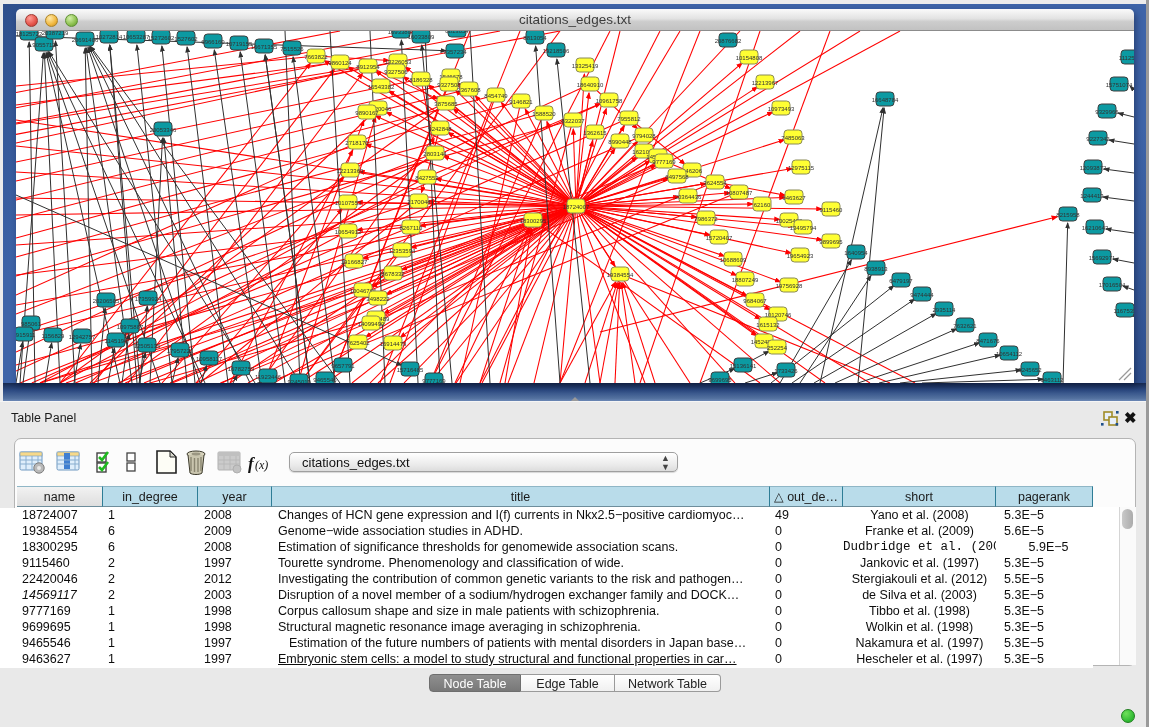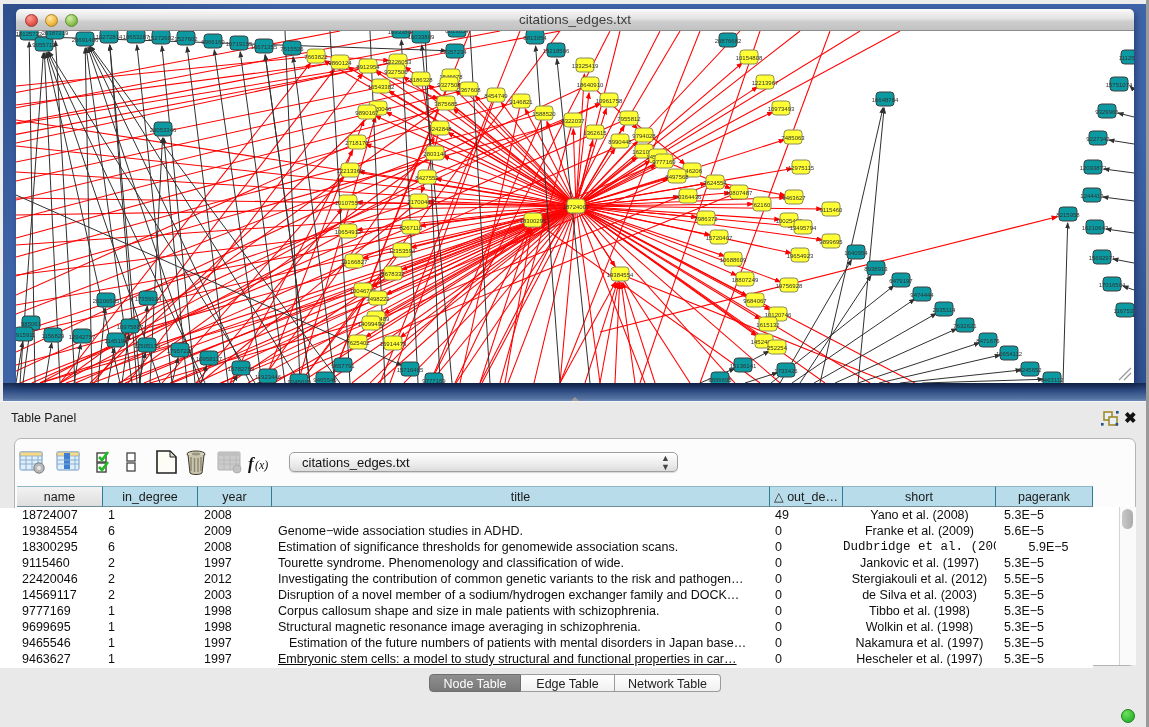--- a/index.html
+++ b/index.html
@@ -692,20 +692,21 @@
 <div class="hcell" style="left:103px;width:95px;">in_degree</div>
 <div class="hcell" style="left:198px;width:74px;">year</div>
 <div class="hcell" style="left:272px;width:498px;">title</div>
 <div class="hcell" style="left:770px;width:73px;">△ out_de…</div>
 <div class="hcell" style="left:843px;width:153px;">short</div>
 <div class="hcell" style="left:996px;width:97px;">pagerank</div>
 <div class="trow" style="top:508px;">
       <div class="cell" style="left:17px;width:86px;padding-left:5px;">18724007</div>
       <div class="cell" style="left:103px;width:95px;padding-left:5px;">1</div>
       <div class="cell" style="left:198px;width:74px;padding-left:6px;">2008</div>
+      <div class="cell" style="left:272px;width:498px;padding-left:6px;">Changes of HCN gene expression and I(f) currents in Nkx2.5−positive cardiomyoc…</div>
       <div class="cell" style="left:770px;width:73px;padding-left:5px;">49</div>
       <div class="cell" style="left:843px;width:153px;text-align:center;">Yano et al. (2008)</div>
       <div class="cell" style="left:996px;width:97px;padding-left:8px;">5.3E−5</div>
     </div>
 <div class="trow" style="top:524px;">
       <div class="cell" style="left:17px;width:86px;padding-left:5px;">19384554</div>
       <div class="cell" style="left:103px;width:95px;padding-left:5px;">6</div>
       <div class="cell" style="left:198px;width:74px;padding-left:6px;">2009</div>
       <div class="cell" style="left:272px;width:498px;padding-left:6px;">Genome−wide association studies in ADHD.</div>
       <div class="cell" style="left:770px;width:73px;padding-left:5px;">0</div>
@@ -733,21 +734,21 @@
 <div class="trow" style="top:572px;">
       <div class="cell" style="left:17px;width:86px;padding-left:5px;">22420046</div>
       <div class="cell" style="left:103px;width:95px;padding-left:5px;">2</div>
       <div class="cell" style="left:198px;width:74px;padding-left:6px;">2012</div>
       <div class="cell" style="left:272px;width:498px;padding-left:6px;">Investigating the contribution of common genetic variants to the risk and pathogen…</div>
       <div class="cell" style="left:770px;width:73px;padding-left:5px;">0</div>
       <div class="cell" style="left:843px;width:153px;text-align:center;">Stergiakouli et al. (2012)</div>
       <div class="cell" style="left:996px;width:97px;padding-left:8px;">5.5E−5</div>
     </div>
 <div class="trow" style="top:588px;">
-      <div class="cell" style="left:17px;width:86px;padding-left:5px;">14569117</div>
+      <div class="cell" style="left:17px;width:86px;padding-left:5px;font-style:italic;">14569117</div>
       <div class="cell" style="left:103px;width:95px;padding-left:5px;">2</div>
       <div class="cell" style="left:198px;width:74px;padding-left:6px;">2003</div>
       <div class="cell" style="left:272px;width:498px;padding-left:6px;">Disruption of a novel member of a sodium/hydrogen exchanger family and DOCK…</div>
       <div class="cell" style="left:770px;width:73px;padding-left:5px;">0</div>
       <div class="cell" style="left:843px;width:153px;text-align:center;">de Silva et al. (2003)</div>
       <div class="cell" style="left:996px;width:97px;padding-left:8px;">5.3E−5</div>
     </div>
 <div class="trow" style="top:604px;">
       <div class="cell" style="left:17px;width:86px;padding-left:5px;">9777169</div>
       <div class="cell" style="left:103px;width:95px;padding-left:5px;">1</div>

